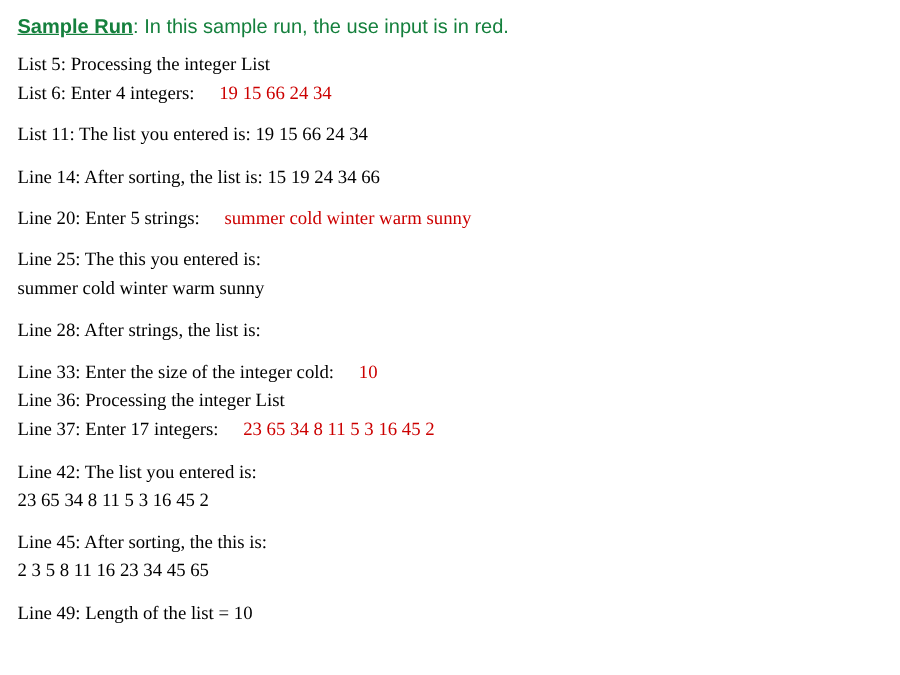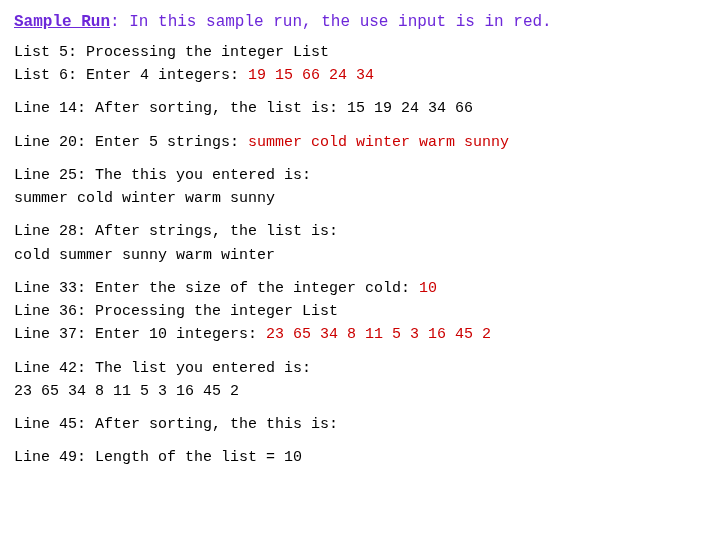--- a/index.html
+++ b/index.html
@@ -5,72 +5,77 @@
     * { margin: 0; padding: 0; box-sizing: border-box; }
     body {
       background: #ffffff;
       font-family: 'Courier New', Courier, monospace;
       font-size: 15px;
       padding: 10px 14px;
       line-height: 1.55;
       color: #000000;
     }
     .title {
-      font-family: Liberation Mono, monospace;
+      font-family: Liberation Sans, sans-serif;
       font-size: 16px;
       font-weight: normal;
       margin-bottom: 6px;
-      color: #6d28d9;
+      color: #15803d;
     }
     .title strong {
       font-weight: bold;
       text-decoration: underline;
     }
     .red {
       color: #cc0000;
+      margin-left: 16px;
     }
     .block {
       margin-bottom: 10px;
+      font-family: Liberation Serif, serif;
     }
   </style>
 </head>
 <body>
 
 <div>
   <div class="title">
     <strong>Sample Run</strong><span>: In this sample run, the use input is in red.</span>
   </div>
   <div id="content-blocks">
       <div class="block">
         <div><span>List  5: Processing the integer List</span></div>
         <div><span>List  6: Enter 4 integers: </span><span class="red">19 15 66 24 34</span></div>
       </div>
       <div class="block">
+        <div><span>List 11: The list you entered is: 19  15   66   24   34</span></div>
+      </div>
+      <div class="block">
         <div><span>Line 14: After sorting, the list is:  15  19  24  34  66</span></div>
       </div>
       <div class="block">
         <div><span>Line 20: Enter 5 strings: </span><span class="red">summer cold winter warm sunny</span></div>
       </div>
       <div class="block">
         <div><span>Line 25: The this you entered is:</span></div>
         <div><span>summer  cold  winter  warm  sunny</span></div>
       </div>
       <div class="block">
         <div><span>Line 28: After strings, the list is:</span></div>
-        <div><span>cold  summer  sunny  warm  winter</span></div>
       </div>
       <div class="block">
         <div><span>Line 33: Enter the size of the integer cold: </span><span class="red">10</span></div>
         <div><span>Line 36: Processing the integer List</span></div>
-        <div><span>Line 37: Enter 10 integers: </span><span class="red">23 65 34 8 11 5 3 16 45 2</span></div>
+        <div><span>Line 37: Enter 17 integers: </span><span class="red">23 65 34 8 11 5 3 16 45 2</span></div>
       </div>
       <div class="block">
         <div><span>Line 42: The list you entered is:</span></div>
         <div><span>23  65  34  8  11  5  3  16  45  2</span></div>
       </div>
       <div class="block">
         <div><span>Line 45: After sorting, the this is:</span></div>
+        <div><span>2  3  5  8  11  16  23  34  45  65</span></div>
       </div>
       <div class="block">
         <div><span>Line 49: Length of the list = 10</span></div>
       </div>
     </div>
 </div>
 
 </body></html>

